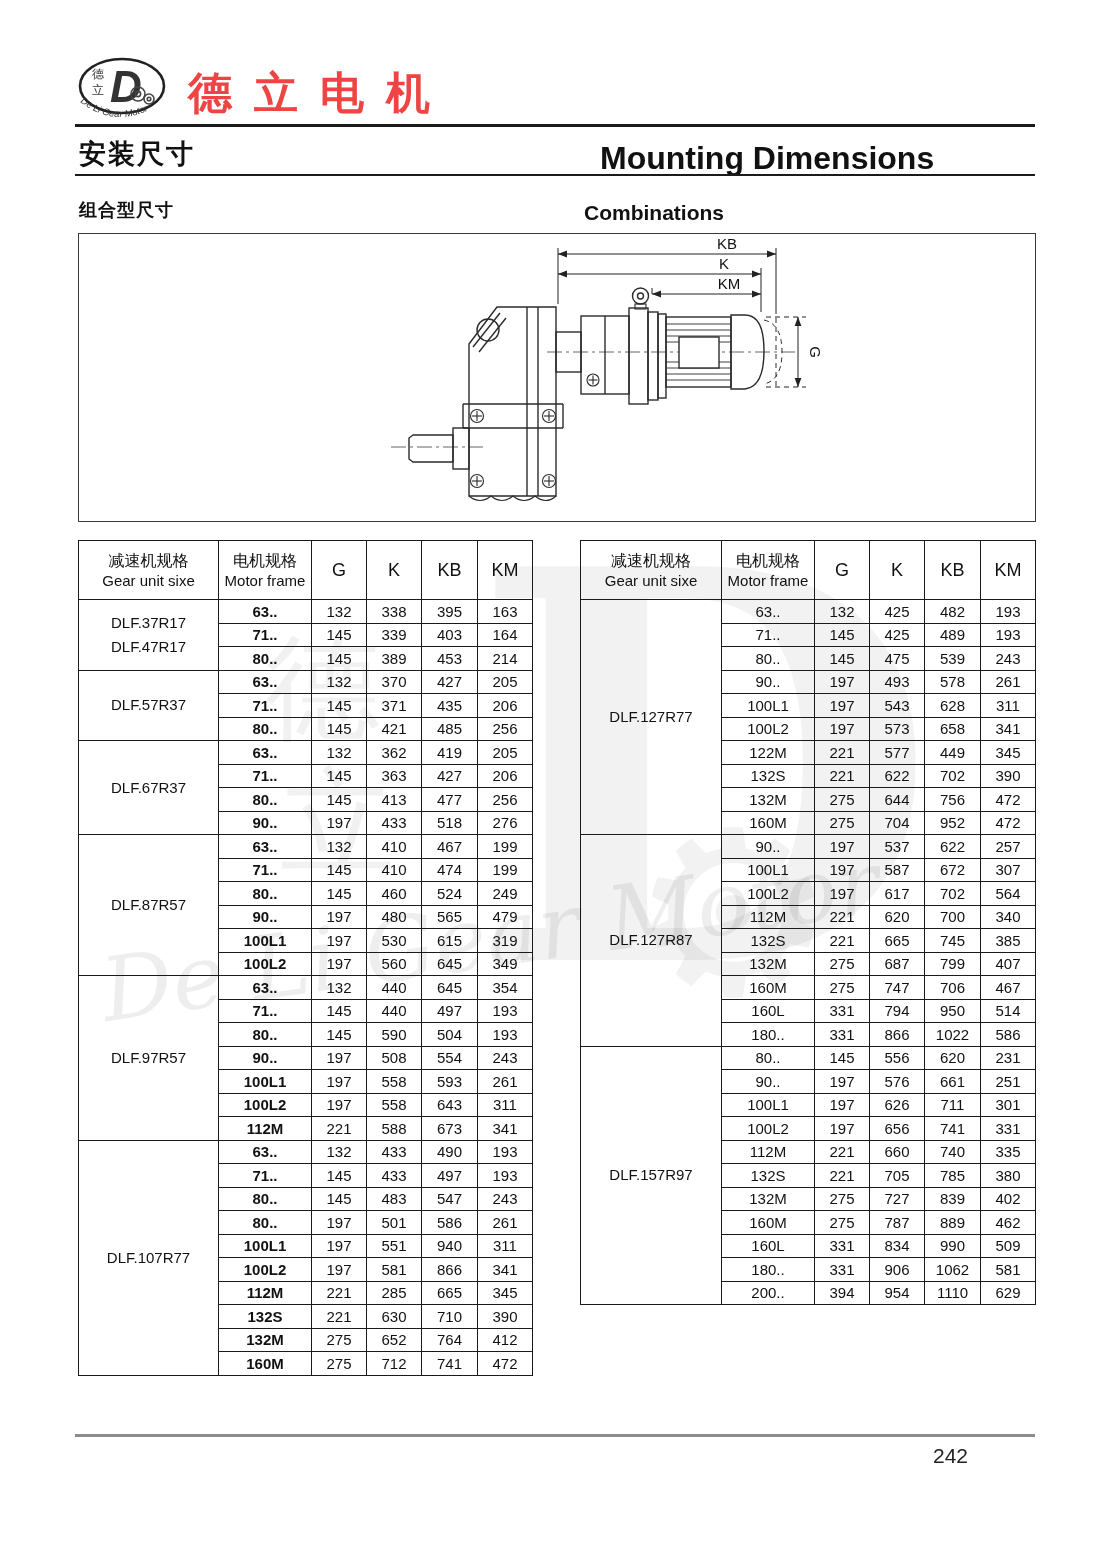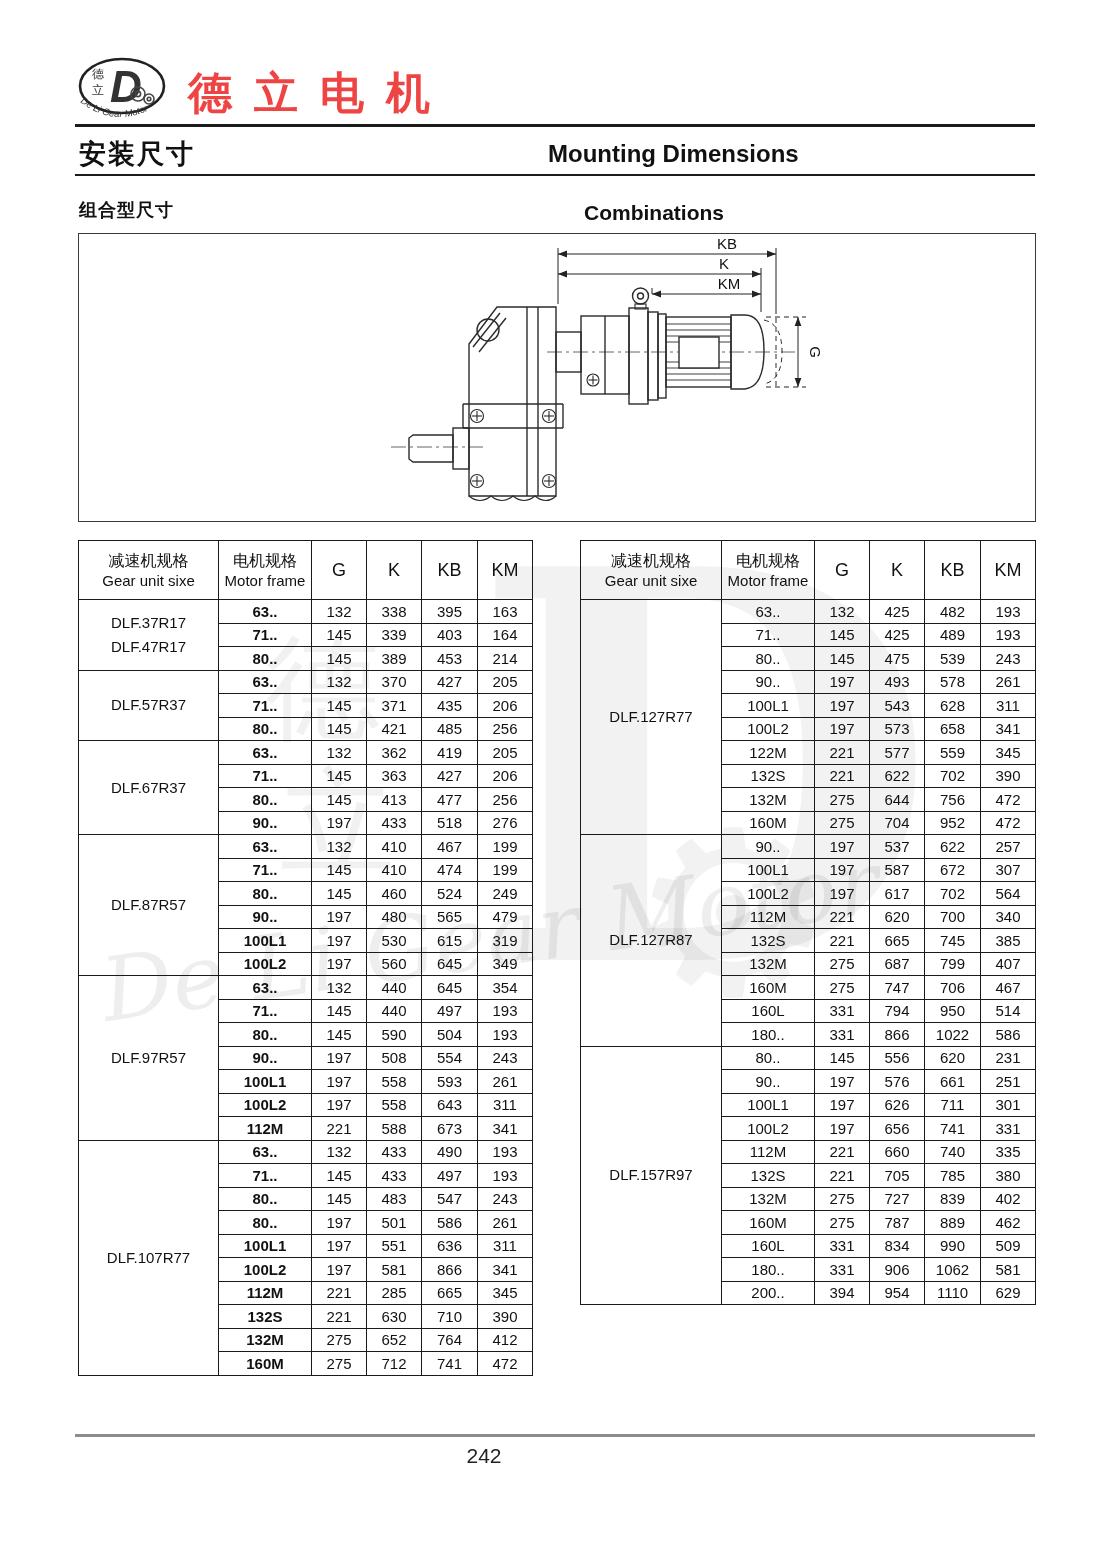--- a/index.html
+++ b/index.html
@@ -10,21 +10,21 @@
   .abs{position:absolute;}
   
   #logo{left:72px;top:54px;width:118px;height:78px;}
   #brand-cn{
     left:188px;top:64px;font-family:"DejaVu Serif",serif;font-weight:bold;
     font-size:44px;letter-spacing:22px;color:#ef4444;
   }
   .rule{background:#1b1b1b;}
   #rule-top{left:75px;top:124px;width:960px;height:2.5px;}
   #sec-cn{left:79px;top:136px;font-size:27px;font-weight:bold;letter-spacing:2px;}
-  #sec-en{left:548px;top:140px;font-size:24px;font-weight:bold;}
+  #sec-en{left:600px;top:140px;font-size:32px;font-weight:bold;}
   #rule-sec{left:75px;top:174px;width:960px;height:1.6px;}
   #sub-cn{left:79px;top:198px;font-size:18px;font-weight:bold;letter-spacing:1px;}
   #sub-en{left:584px;top:201px;font-size:21px;font-weight:bold;}
   
   #draw-box{left:78px;top:233px;width:956px;height:287px;border:1.4px solid #3a3a3a;}
   
   .wm{pointer-events:none;font-family:"DejaVu Serif",serif;}
   #wm-d{left:470px;top:500px;font-size:540px;font-weight:bold;color:rgba(0,0,0,0.05);line-height:1;}
   #wm-gear{left:630px;top:800px;font-size:230px;color:rgba(0,0,0,0.05);line-height:1;font-family:"DejaVu Sans",sans-serif;}
   #wm-cn1{left:265px;top:630px;font-size:115px;color:rgba(0,0,0,0.055);line-height:1;}
@@ -42,21 +42,21 @@
   .th-cn{font-size:16px;line-height:1.35;}
   .th-en{font-size:15px;line-height:1.2;}
   .col-dim{font-weight:bold;font-size:18px;}
   .tbl tbody tr{height:23.5px;}
   .tbl tbody td{font-size:15px;line-height:1;}
   td.gear-cell{font-weight:normal;font-size:16px;}
   td.gear-cell div{line-height:1.6;}
   #tbl-left td.frame{font-weight:bold;}
   
   #rule-foot{left:75px;top:1434px;width:960px;height:3px;background:#8c8c8c;}
-  #page-num{left:0;top:1444px;width:968px;text-align:center;font-size:21px;color:#222;}
+  #page-num{left:0;top:1444px;width:968px;text-align:right;font-size:21px;color:#222;}
   svg text{font-family:"Liberation Sans",sans-serif;}
 </style>
 </head>
 <body>
 
 <svg id="logo" class="abs" viewBox="0 0 118 78">
   <ellipse cx="50" cy="32" rx="42" ry="27" fill="#fff" stroke="#222" stroke-width="2.6"></ellipse>
   <text x="38" y="48" font-family="DejaVu Serif, serif" font-style="italic" font-weight="bold" font-size="44" fill="#333">D</text>
   <text x="20" y="24" font-size="12" fill="#333">德</text>
   <text x="20" y="40" font-size="12" fill="#333">立</text>
@@ -430,21 +430,21 @@
         <td class="frame">80..</td>
         <td class="num">197</td>
         <td class="num">501</td>
         <td class="num">586</td>
         <td class="num">261</td>
       </tr>
       <tr>
         <td class="frame">100L1</td>
         <td class="num">197</td>
         <td class="num">551</td>
-        <td class="num">636</td>
+        <td class="num">940</td>
         <td class="num">311</td>
       </tr>
       <tr>
         <td class="frame">100L2</td>
         <td class="num">197</td>
         <td class="num">581</td>
         <td class="num">866</td>
         <td class="num">341</td>
       </tr>
       <tr>
@@ -546,21 +546,21 @@
         <td class="frame">100L2</td>
         <td class="num">197</td>
         <td class="num">573</td>
         <td class="num">658</td>
         <td class="num">341</td>
       </tr>
       <tr>
         <td class="frame">122M</td>
         <td class="num">221</td>
         <td class="num">577</td>
-        <td class="num">559</td>
+        <td class="num">449</td>
         <td class="num">345</td>
       </tr>
       <tr>
         <td class="frame">132S</td>
         <td class="num">221</td>
         <td class="num">622</td>
         <td class="num">702</td>
         <td class="num">390</td>
       </tr>
       <tr>

